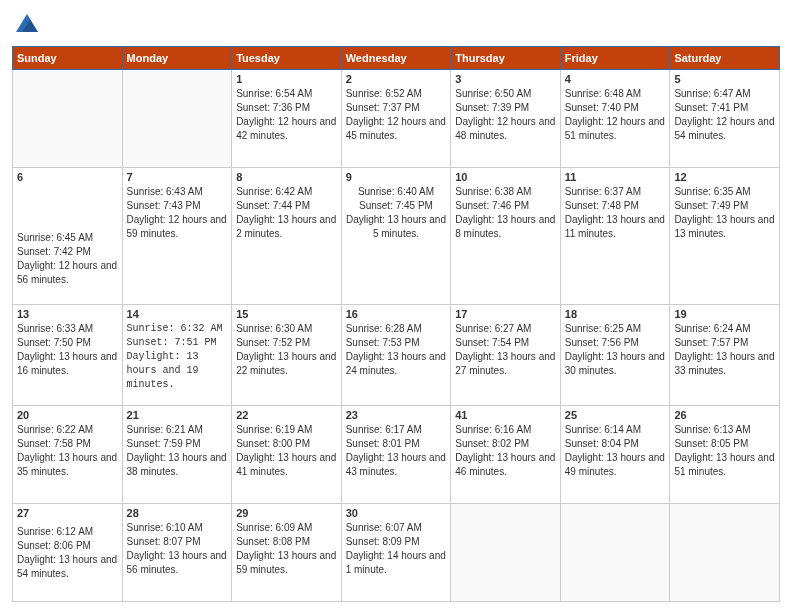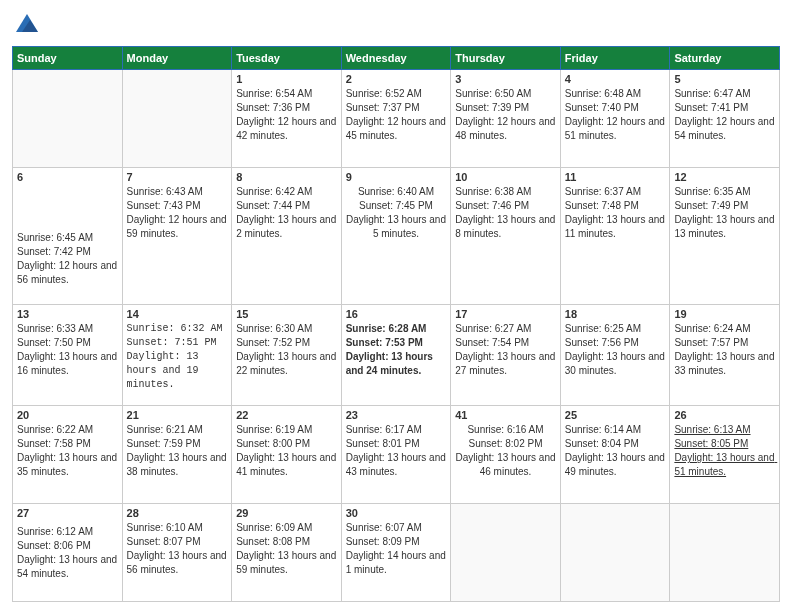--- a/index.html
+++ b/index.html
@@ -61,21 +61,21 @@
       color: #555;
     }
     .calendar {
       flex: 1;
       border: 1px solid #ccc;
       border-collapse: collapse;
       width: 100%;
       table-layout: fixed;
     }
     .calendar th {
-      background-color: #15803d;
+      background-color: #c2410c;
       color: #fff;
       font-size: 11px;
       font-weight: bold;
       padding: 5px 4px;
       text-align: left;
       border: 1px solid #2a6db5;
     }
     .calendar td {
       border: 1px solid #ccc;
       vertical-align: top;
@@ -227,21 +227,21 @@
 Daylight: 13 hours and 19 minutes.</div>
           </td>
           <td>
             <span class="day-num">15</span>
             <div class="day-info" style="white-space: pre-wrap;">Sunrise: 6:30 AM
 Sunset: 7:52 PM
 Daylight: 13 hours and 22 minutes.</div>
           </td>
           <td>
             <span class="day-num">16</span>
-            <div class="day-info" style="white-space: pre-wrap; font-weight: bold;">Sunrise: 6:28 AM
+            <div class="day-info" style="white-space: pre-wrap;">Sunrise: 6:28 AM
 Sunset: 7:53 PM
 Daylight: 13 hours and 24 minutes.</div>
           </td>
           <td>
             <span class="day-num">17</span>
             <div class="day-info" style="white-space: pre-wrap;">Sunrise: 6:27 AM
 Sunset: 7:54 PM
 Daylight: 13 hours and 27 minutes.</div>
           </td>
           <td>
@@ -277,33 +277,33 @@
 Daylight: 13 hours and 41 minutes.</div>
           </td>
           <td>
             <span class="day-num">23</span>
             <div class="day-info" style="white-space: pre-wrap;">Sunrise: 6:17 AM
 Sunset: 8:01 PM
 Daylight: 13 hours and 43 minutes.</div>
           </td>
           <td>
             <span class="day-num">41</span>
-            <div class="day-info" style="white-space: pre-wrap; text-align: center;">Sunrise: 6:16 AM
+            <div class="day-info" style="white-space: pre-wrap;">Sunrise: 6:16 AM
 Sunset: 8:02 PM
 Daylight: 13 hours and 46 minutes.</div>
           </td>
           <td>
             <span class="day-num">25</span>
             <div class="day-info" style="white-space: pre-wrap;">Sunrise: 6:14 AM
 Sunset: 8:04 PM
 Daylight: 13 hours and 49 minutes.</div>
           </td>
           <td>
             <span class="day-num">26</span>
-            <div class="day-info" style="white-space: pre-wrap; text-decoration: underline;">Sunrise: 6:13 AM
+            <div class="day-info" style="white-space: pre-wrap;">Sunrise: 6:13 AM
 Sunset: 8:05 PM
 Daylight: 13 hours and 51 minutes.</div>
           </td>
         </tr>
         <tr>
           <td>
             <span class="day-num">27</span>
             <div class="day-info" style="white-space: pre-wrap; margin-top: 6px;">Sunrise: 6:12 AM
 Sunset: 8:06 PM
 Daylight: 13 hours and 54 minutes.</div>

